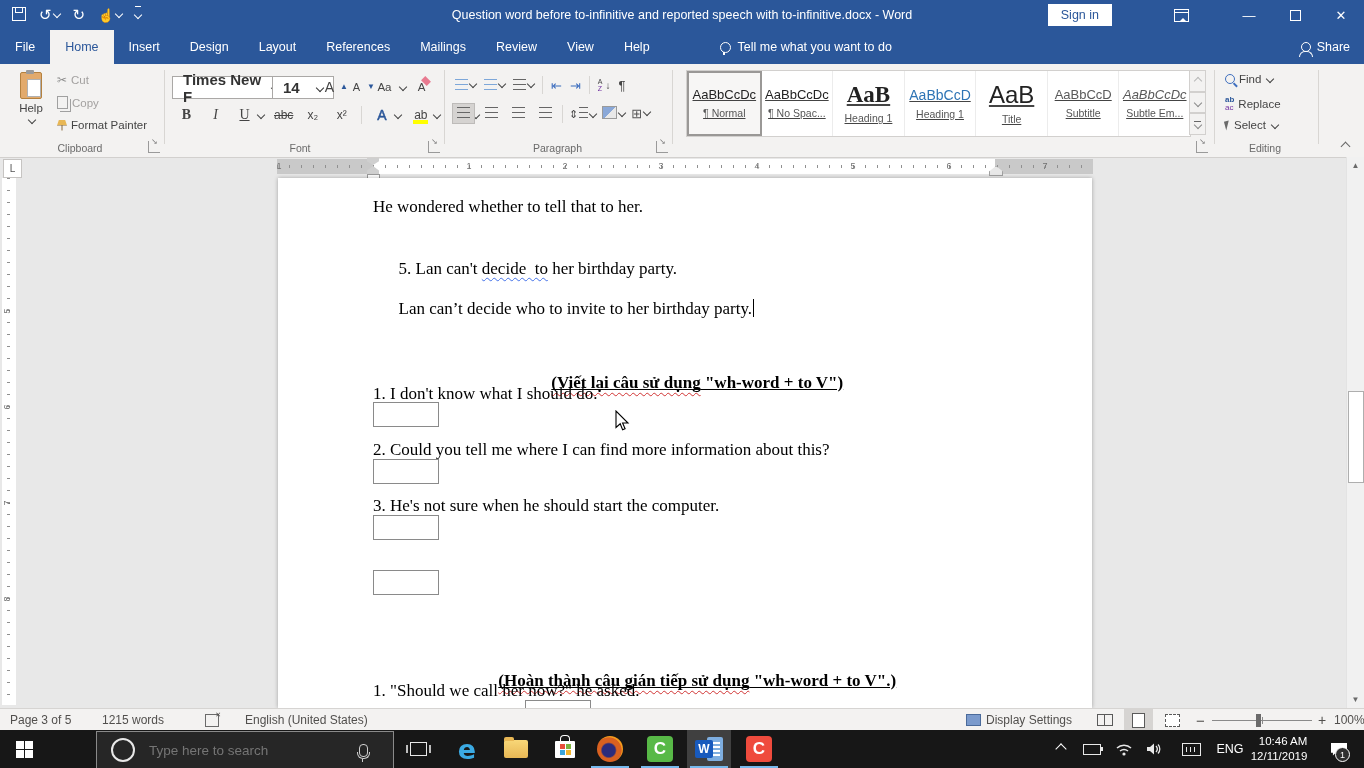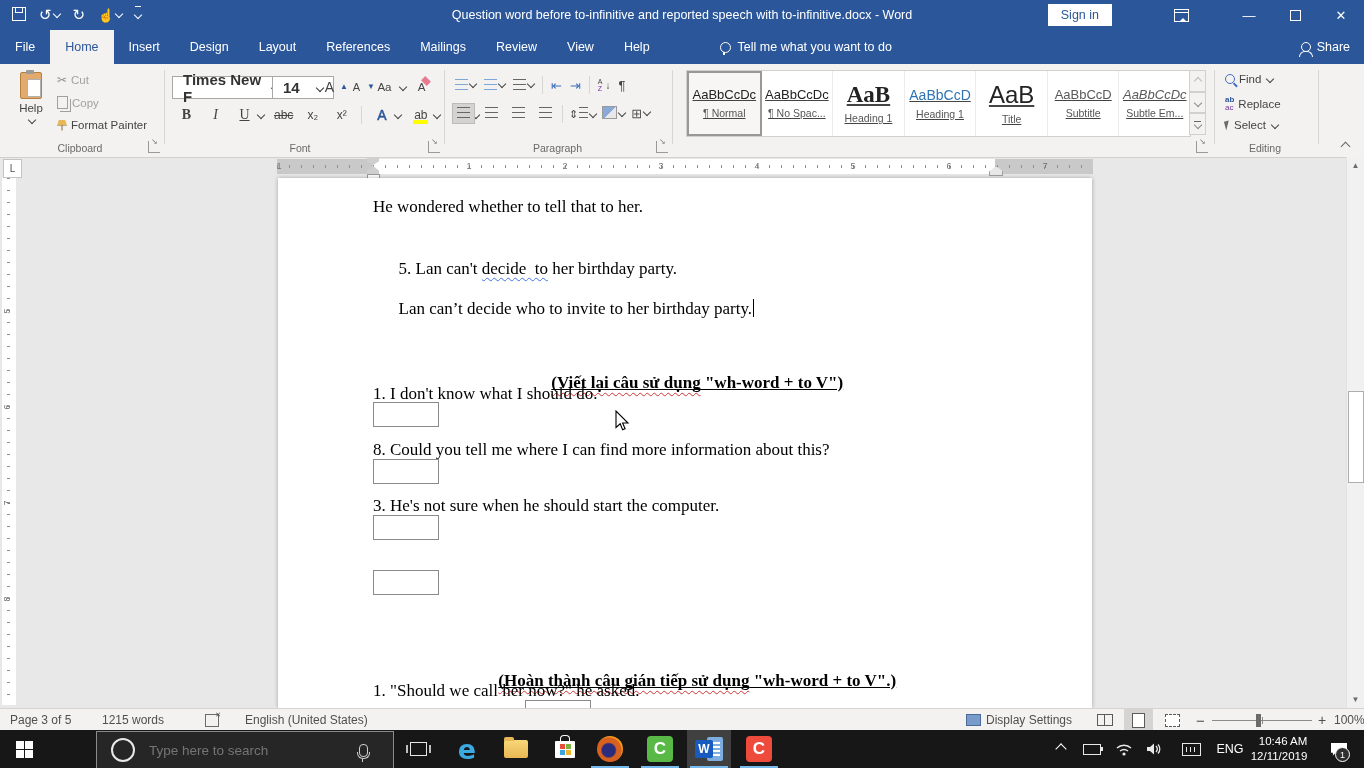--- a/index.html
+++ b/index.html
@@ -391,21 +391,21 @@
       <span>5. Lan can't </span><span class="wavy-blue">decide  to</span><span> her birthday party.</span>
     </div>
     <div class="dl" style="top:98px;">
       <span>Lan can’t decide who to invite to her birthday party.</span><span class="caret"></span>
     </div>
     <div class="dl ctr b" style="top:172px;">
       <span class="usol"><span class="wavy-red">(Viết lại câu sử dụng</span><span> "wh-word + to V")</span></span>
     </div>
     <div class="dl" style="top:205px;">1. I don't know what I should do.</div>
     <div class="ansbox" style="left:95px;top:224px;"></div>
-    <div class="dl" style="top:261px;">8. Could you tell me where I can find more information about this?</div>
+    <div class="dl" style="top:261px;">2. Could you tell me where I can find more information about this?</div>
     <div class="ansbox" style="left:95px;top:281px;"></div>
     <div class="dl" style="top:317px;">3. He's not sure when he should start the computer.</div>
     <div class="ansbox" style="left:95px;top:337px;"></div>
     <div class="ansbox" style="left:95px;top:392px;"></div>
     <div class="dl ctr b" style="top:470px;">
       <span class="usol"><span class="wavy-red">(Hoàn thành câu gián tiếp sử dụng</span><span> "wh-word + to V".)</span></span>
     </div>
     <div class="dl" style="top:502px;">1. "Should we call her now?" he asked.</div>
     <div class="ansbox" style="left:247px;top:522px;"></div>
   </div>

